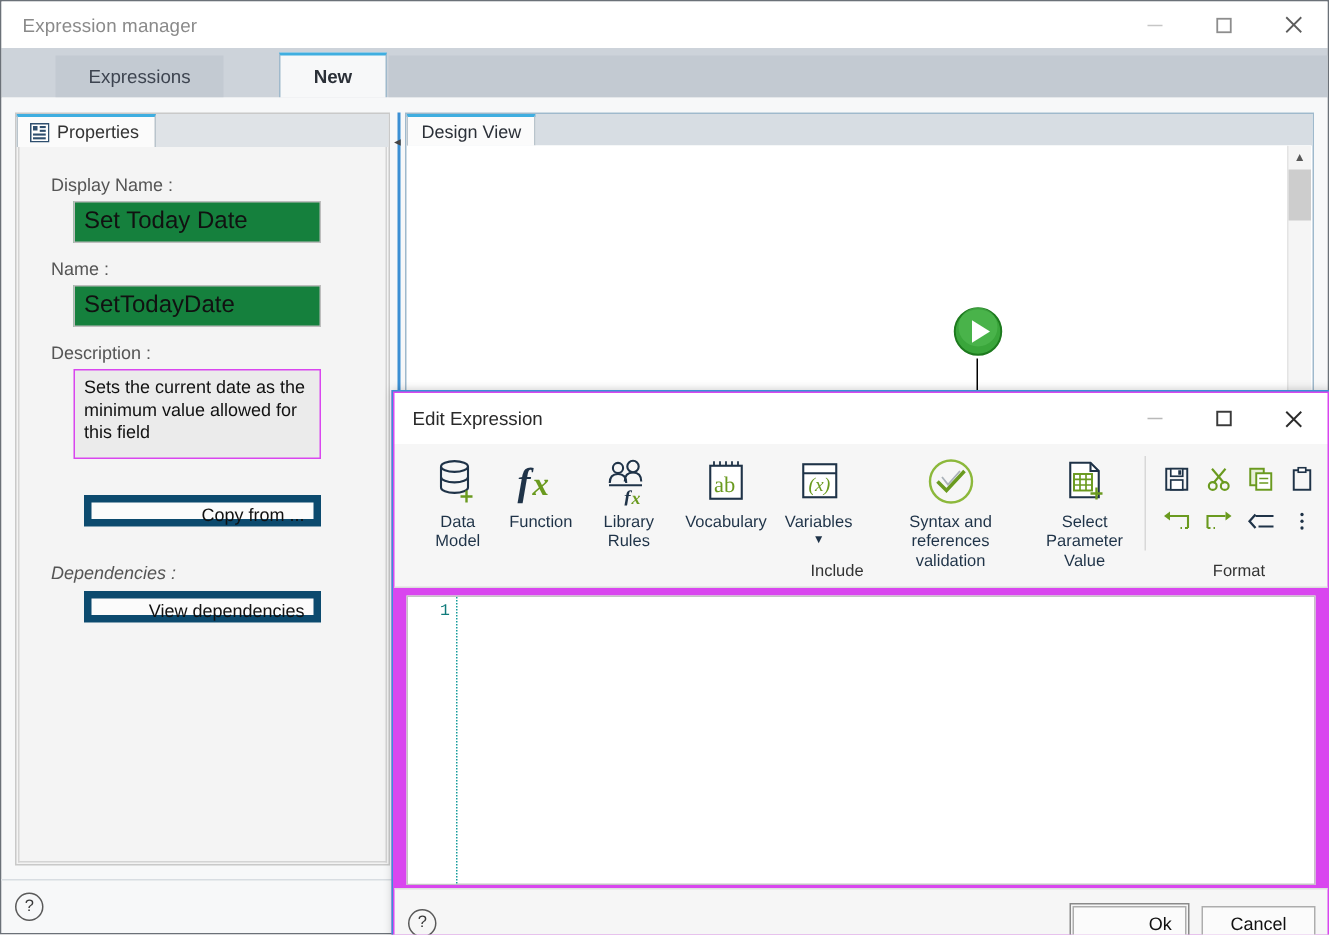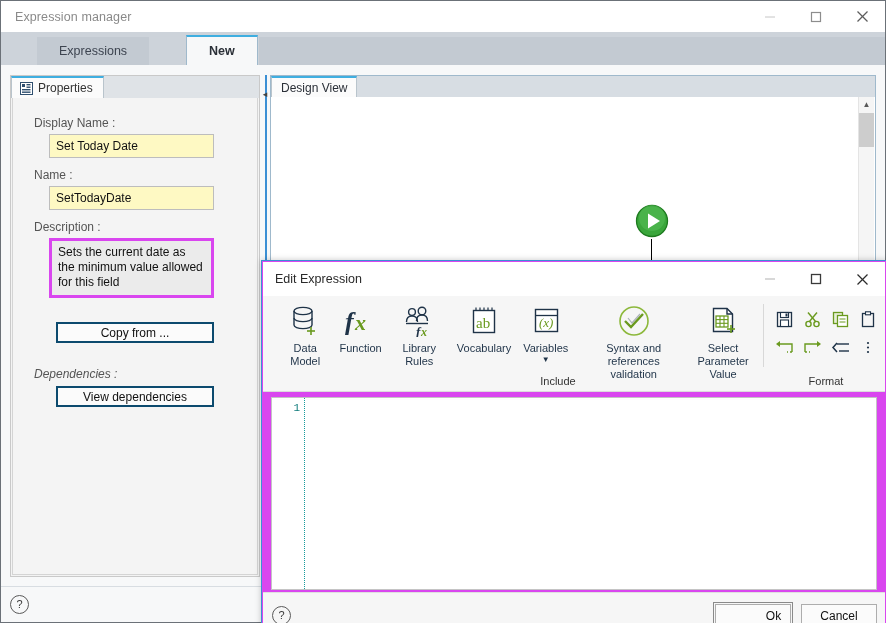--- a/index.html
+++ b/index.html
@@ -95,44 +95,45 @@
     box-sizing:border-box;
     padding:16px 20px 0 20px;
   }
   .field-label {
     font-size:12px; color:#555; margin:10px 0 4px 1px;
   }
   .field-label:first-child { margin-top:2px; }
   .txtinput {
     margin-left:16px;
     width:165px;
-    background:#fef9c3;
+    background:#15803d;
     border:1px solid #bdbdbd;
     padding:4px 6px;
-    font-size:12px; color:#111;
+    font-size:16px; color:#111;
     box-sizing:border-box;
   }
   .txtarea {
     margin-left:16px;
     width:165px; height:60px;
     background:#ebebeb;
-    border:3px solid #d946ef;
+    border:1px solid #d946ef;
     padding:4px 6px;
     font-size:12px; color:#111; line-height:15px;
     box-sizing:border-box;
   }
   .panel-btn {
     display:block;
     margin:24px auto 0 auto;
     width:158px; height:21px;
     background:#fbfbfb;
-    border:2px solid #0c4a6e;
+    border:5px solid #0c4a6e;
     font-size:12px; color:#111;
     font-family:"Liberation Sans", sans-serif;
     cursor:default;
+    text-align:right;
   }
   .panel-btn.dep { margin-top:5px; margin-left:auto; }
   .dep-label { margin-top:24px;font-style:italic; }
 
   
   .splitter {
     position:absolute; left:259px; top:10px; width:10px; bottom:10px;
   }
   .splitter .line {
     position:absolute; left:5px; top:0; bottom:0; width:2px; background:#3b8fd4;

